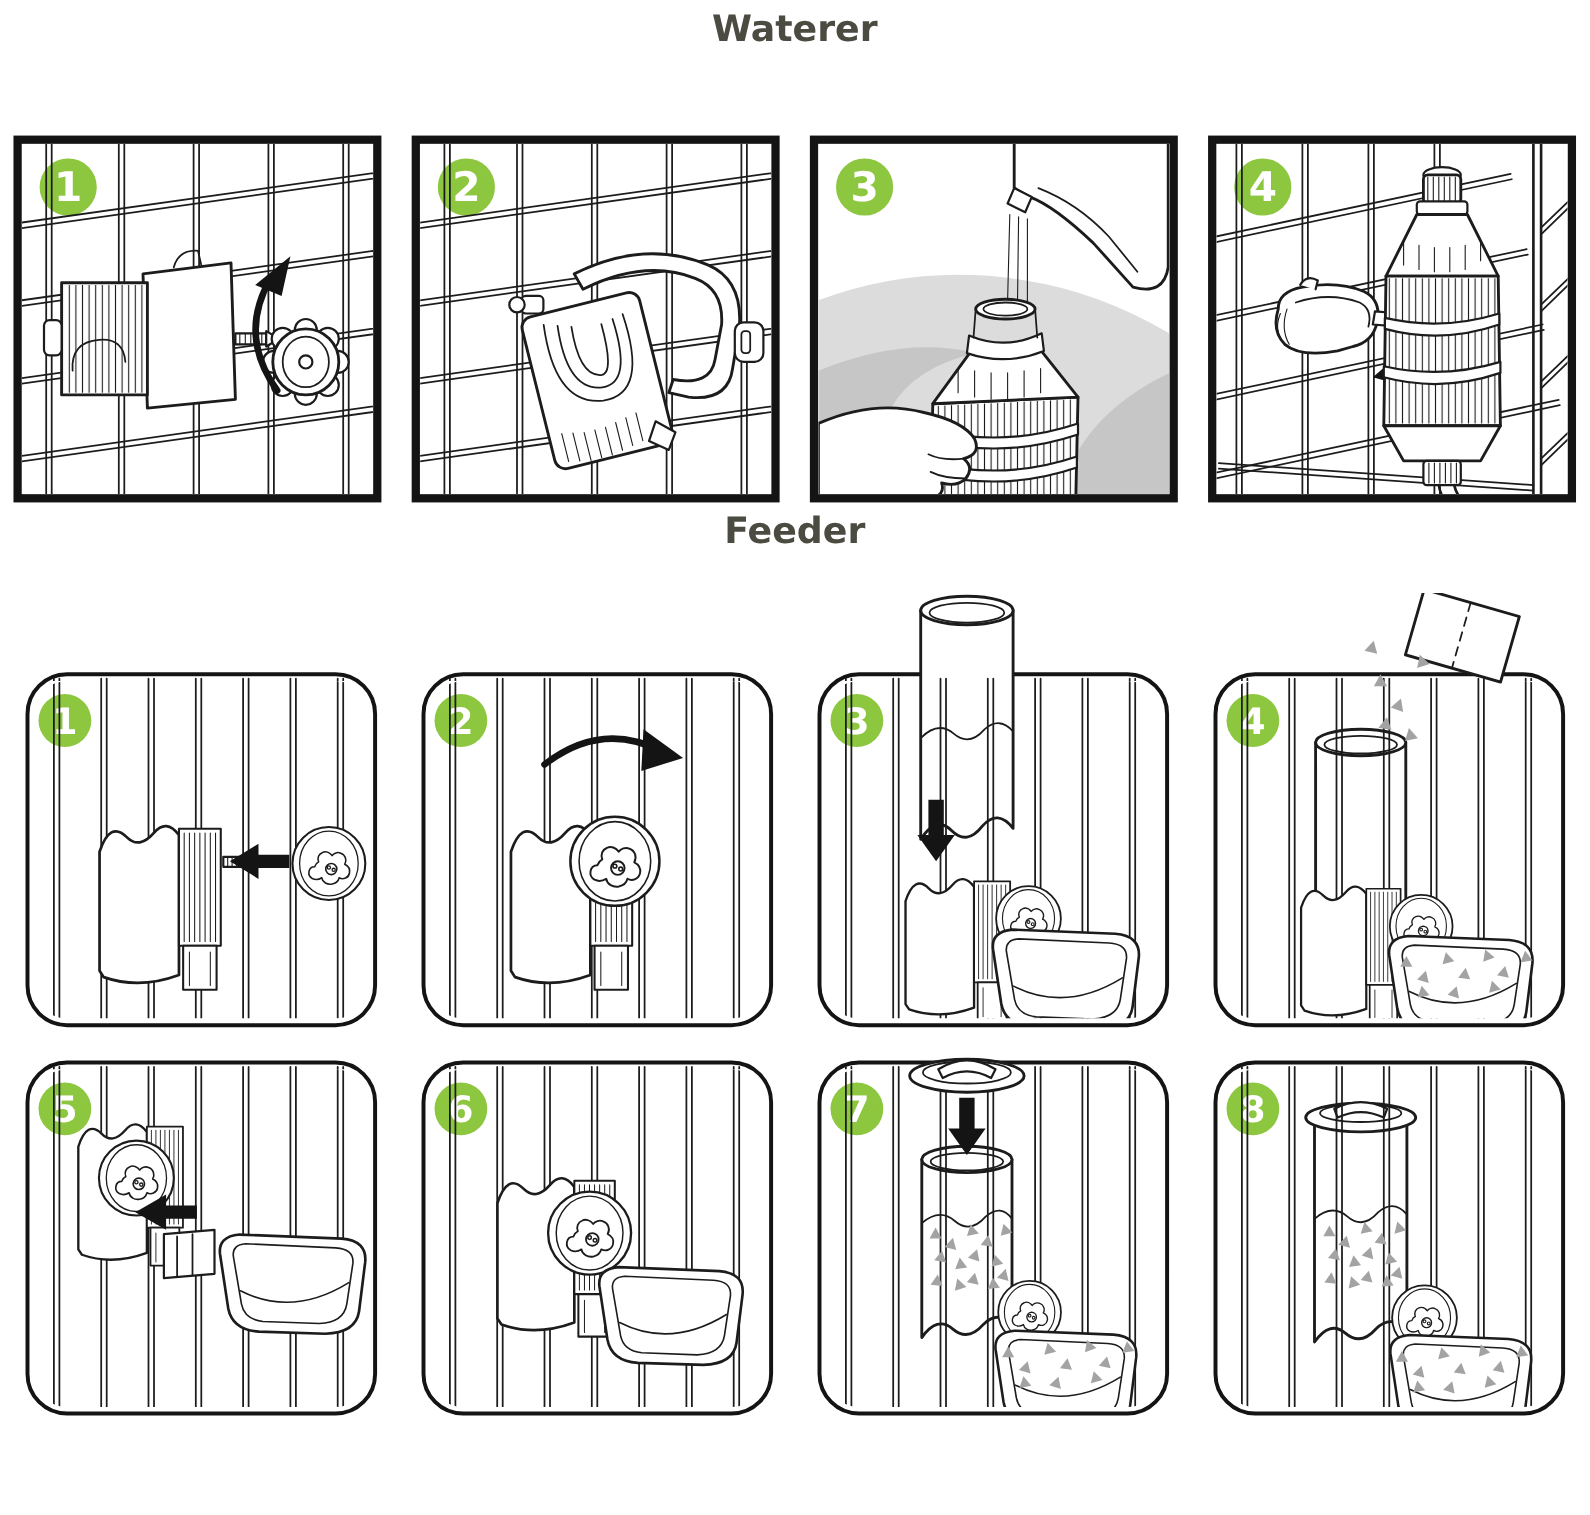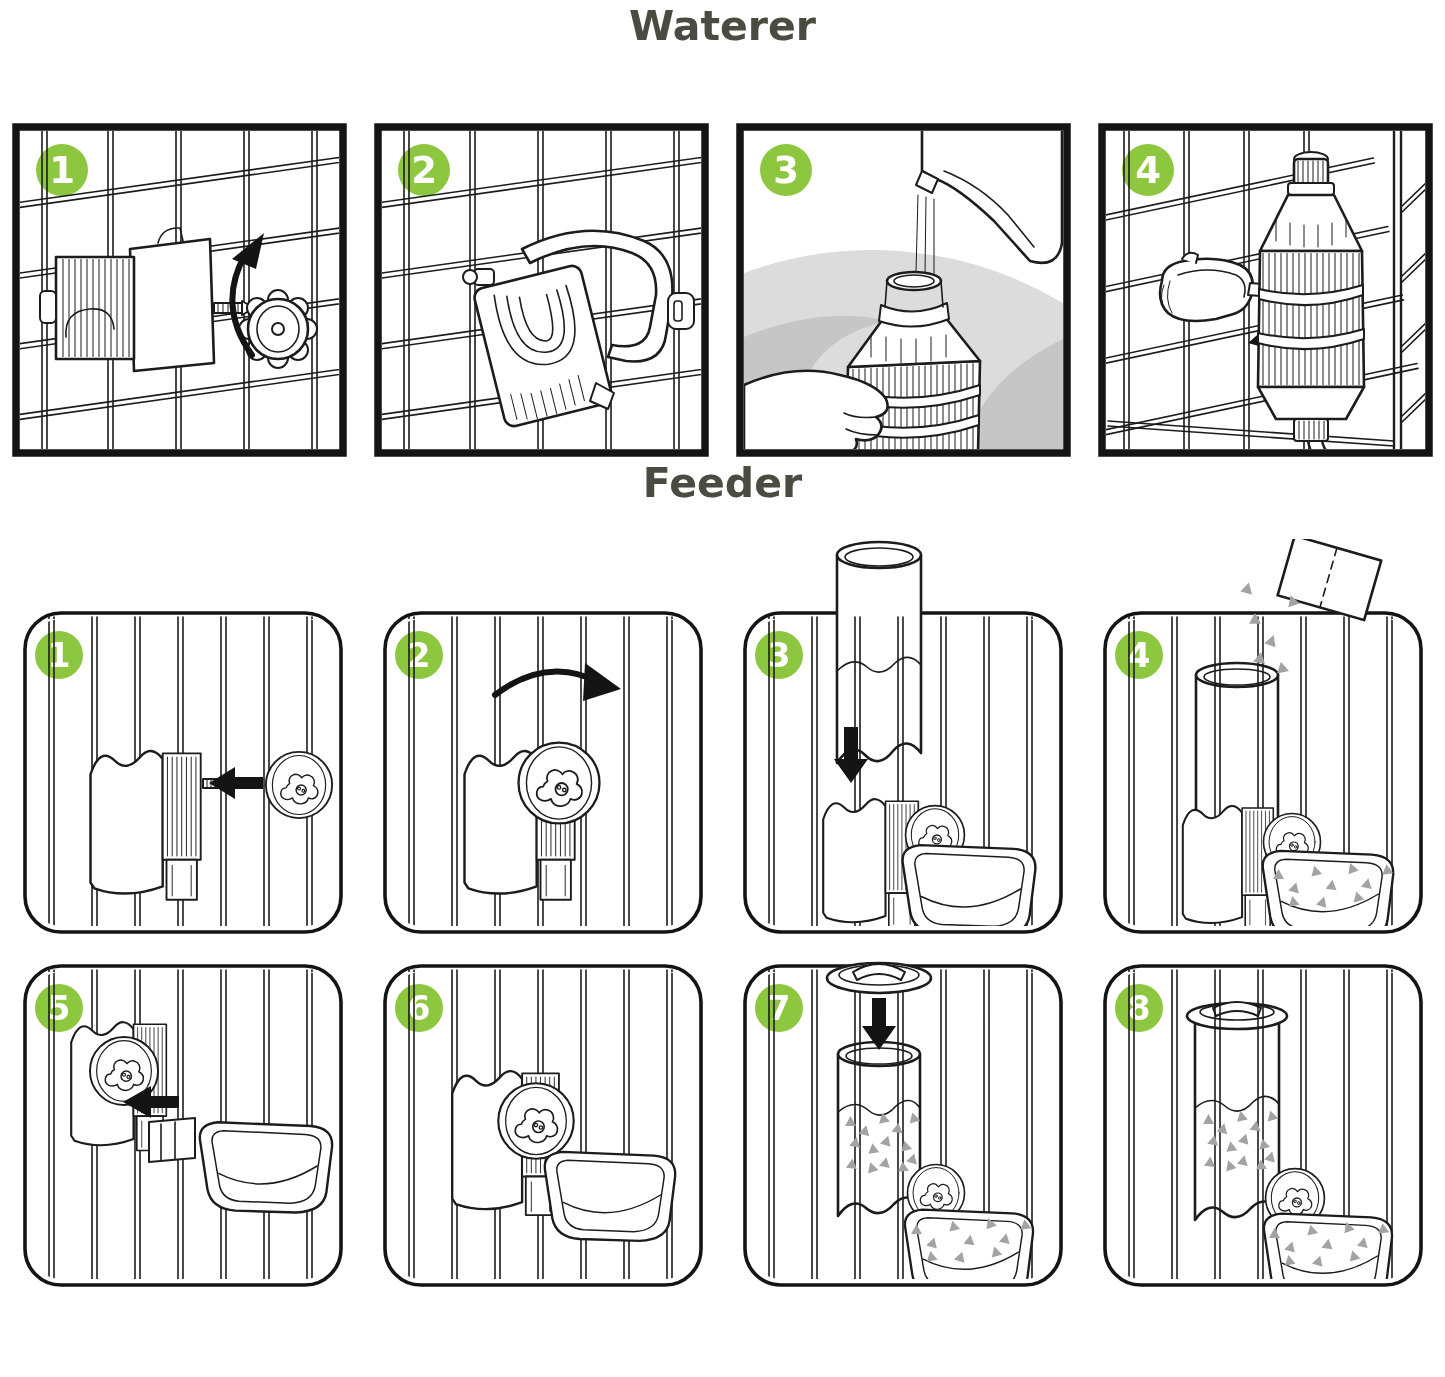--- a/index.html
+++ b/index.html
@@ -1,18 +1,18 @@
 <!DOCTYPE html>
 <html><head>
 <meta charset="utf-8">
 <style>
   :root{ --green:#8dc63f; --ink:#1c1c1c; --title:#4b4b41; }
   html,body{margin:0;padding:0;background:#fff;}
   body{width:1445px;height:1377px;overflow:hidden;font-family:"DejaVu Sans",sans-serif;position:relative;}
-  h1.sec-title{margin:0;text-align:center;font-weight:bold;font-size:41px;line-height:52px;
+  h1.sec-title{margin:0;text-align:center;font-weight:bold;font-size:33px;line-height:52px;
     color:var(--title);letter-spacing:0px;font-family:"DejaVu Sans",sans-serif;}
   .waterer-grid{display:grid;grid-template-columns:repeat(4,335px);gap:27px;justify-content:center;margin-top:71px;}
   .feeder-grid{display:grid;grid-template-columns:repeat(4,320px);column-gap:40px;row-gap:30px;justify-content:center;margin-top:102px;}
   .feeder-title{margin-top:94px;}
   .wpanel{position:relative;width:335px;height:334px;}
   .wpanel svg{position:absolute;left:0;top:0;width:335px;height:334px;overflow:visible;}
   .fpanel{position:relative;width:320px;height:323px;}
   .fpanel svg{position:absolute;left:0;top:-72px;width:320px;height:395px;overflow:visible;}
   
   .o  {fill:#fff;stroke:var(--ink);stroke-width:2.6;stroke-linejoin:round;stroke-linecap:round;}

